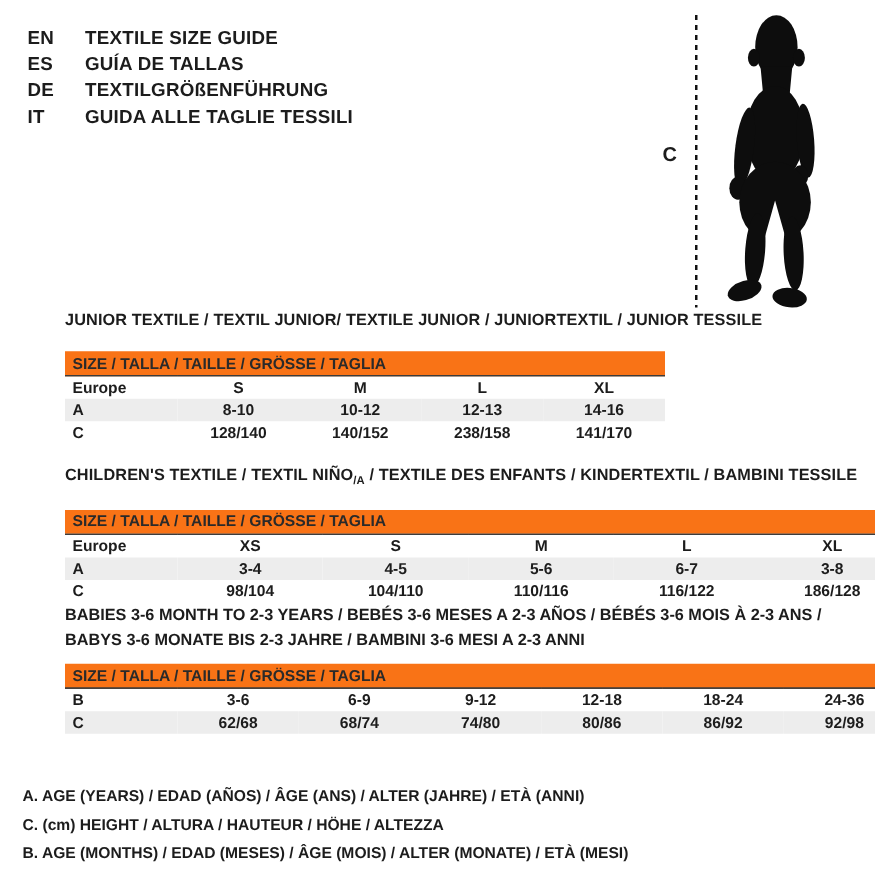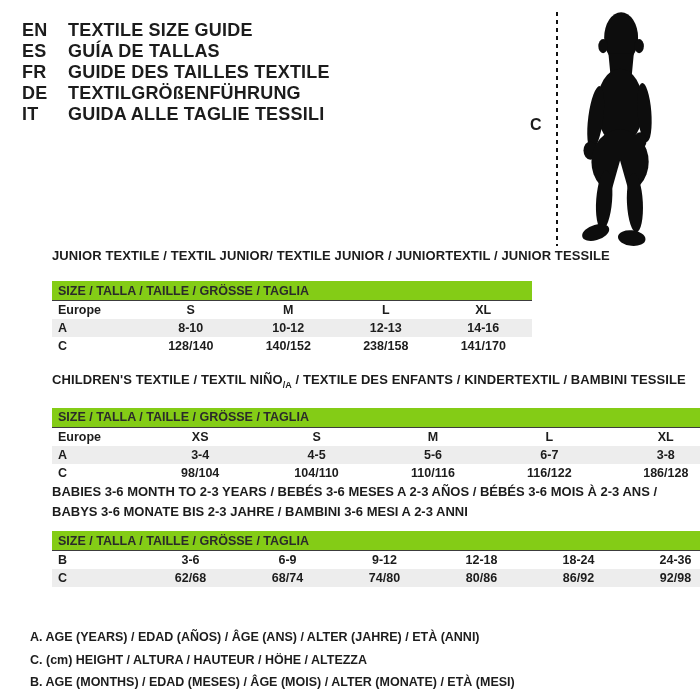--- a/index.html
+++ b/index.html
@@ -3,21 +3,21 @@
 <meta charset="utf-8">
 <style>
   html,body { margin:0; padding:0; }
   body {
     width:700px; height:700px; position:relative; overflow:hidden;
     background:#ffffff; color:#1c1c1c;
     font-family:"Liberation Sans", sans-serif; font-weight:bold;
   }
   
   #languages { position:absolute; left:22px; top:20px; }
-  .lang-row { display:flex; line-height:21px; font-size:18px; letter-spacing:.2px; }
+  .lang-row { display:flex; line-height:21px; font-size:15px; letter-spacing:.2px; }
   .lang-code { width:46px; flex:0 0 46px; }
   
   #figure { position:absolute; left:520px; top:6px; width:178px; height:248px; }
   #figure .c-label { position:absolute; left:10px; top:110px; font-size:16px; }
   #figure .dotted {
     position:absolute; left:36px; top:6px; width:2px; height:234px;
     background:repeating-linear-gradient(to bottom, #121212 0 4px, transparent 4px 8px);
   }
   #figure svg { position:absolute; left:46px; top:2px; }
   
@@ -29,45 +29,41 @@
   .sec-title sub { font-size:9px; }
   #sec-junior   .sec-title { margin-bottom:17px; }
   #sec-children .sec-title { margin-bottom:15px; }
   #sec-babies   .sec-title2 { margin-bottom:9px; }
   .babies-title-line { font-size:13px; line-height:20px; white-space:nowrap; }
   
   table { width:100%; border-collapse:collapse; table-layout:fixed;
           font-size:12.5px; font-weight:bold; }
   col.label-col { width:90px; }
   th.sizebar {
-    background:#84cc16; color:#2a2a2a; text-align:left;
+    background:#f97316; color:#2a2a2a; text-align:left;
     font-size:12.5px; font-weight:bold; height:17px;
     padding:1px 0 1px 6px; border-bottom:1.5px solid #3c3c3c;
   }
   td { height:18px; text-align:center; padding:0; }
   td.rowlabel { text-align:left; padding-left:6px; }
   tr.shaded td { background:#ededed; }
   
-  #legend { position:absolute; left:18px; top:626px; font-size:12.5px; line-height:22.5px; white-space:nowrap;margin-left:12px; }
+  #legend { position:absolute; left:18px; top:626px; font-size:12.5px; line-height:22.5px; white-space:nowrap; }
 </style>
 </head>
 <body>
 
 <div id="languages">
   <div class="lang-row">
     <span class="lang-code">EN</span>
     <span class="lang-label">TEXTILE SIZE GUIDE</span>
   </div>
   <div class="lang-row">
     <span class="lang-code">ES</span>
     <span class="lang-label">GUÍA DE TALLAS</span>
-  </div>
-  <div class="lang-row">
-    <span class="lang-code">FR</span>
-    <span class="lang-label">GUIDE DES TAILLES TEXTILE</span>
   </div>
   <div class="lang-row">
     <span class="lang-code">DE</span>
     <span class="lang-label">TEXTILGRÖßENFÜHRUNG</span>
   </div>
   <div class="lang-row">
     <span class="lang-code">IT</span>
     <span class="lang-label">GUIDA ALLE TAGLIE TESSILI</span>
   </div>
 </div>

